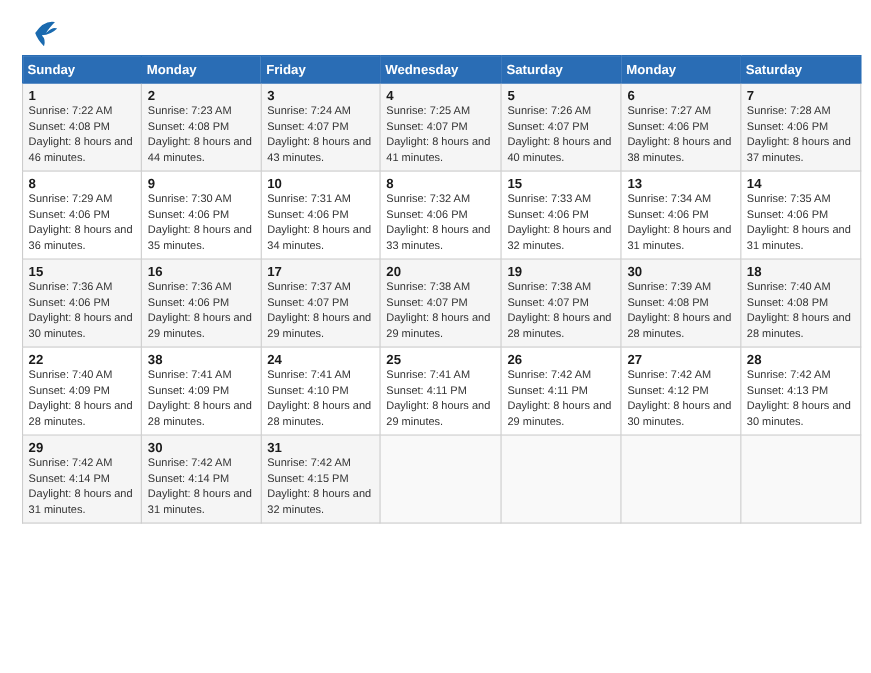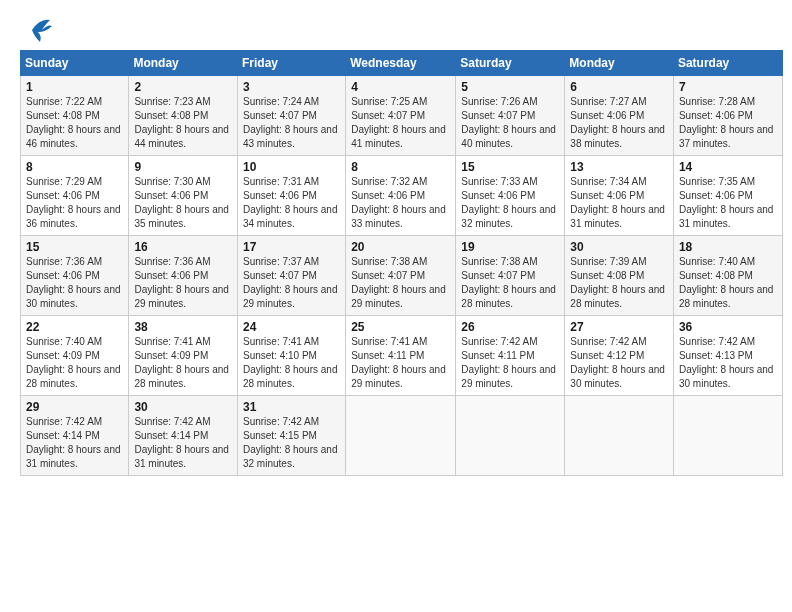--- a/index.html
+++ b/index.html
@@ -335,21 +335,21 @@
         </td>
           <td>
           <span class="day-num">27</span>
           <div class="day-detail">
             Sunrise: 7:42 AM<br>
             Sunset: 4:12 PM<br>
             Daylight: 8 hours and 30 minutes.
           </div>
         </td>
           <td>
-          <span class="day-num">36</span>
+          <span class="day-num">28</span>
           <div class="day-detail">
             Sunrise: 7:42 AM<br>
             Sunset: 4:13 PM<br>
             Daylight: 8 hours and 30 minutes.
           </div>
         </td>
         </tr>
         <tr>
           <td>
           <span class="day-num">29</span>

